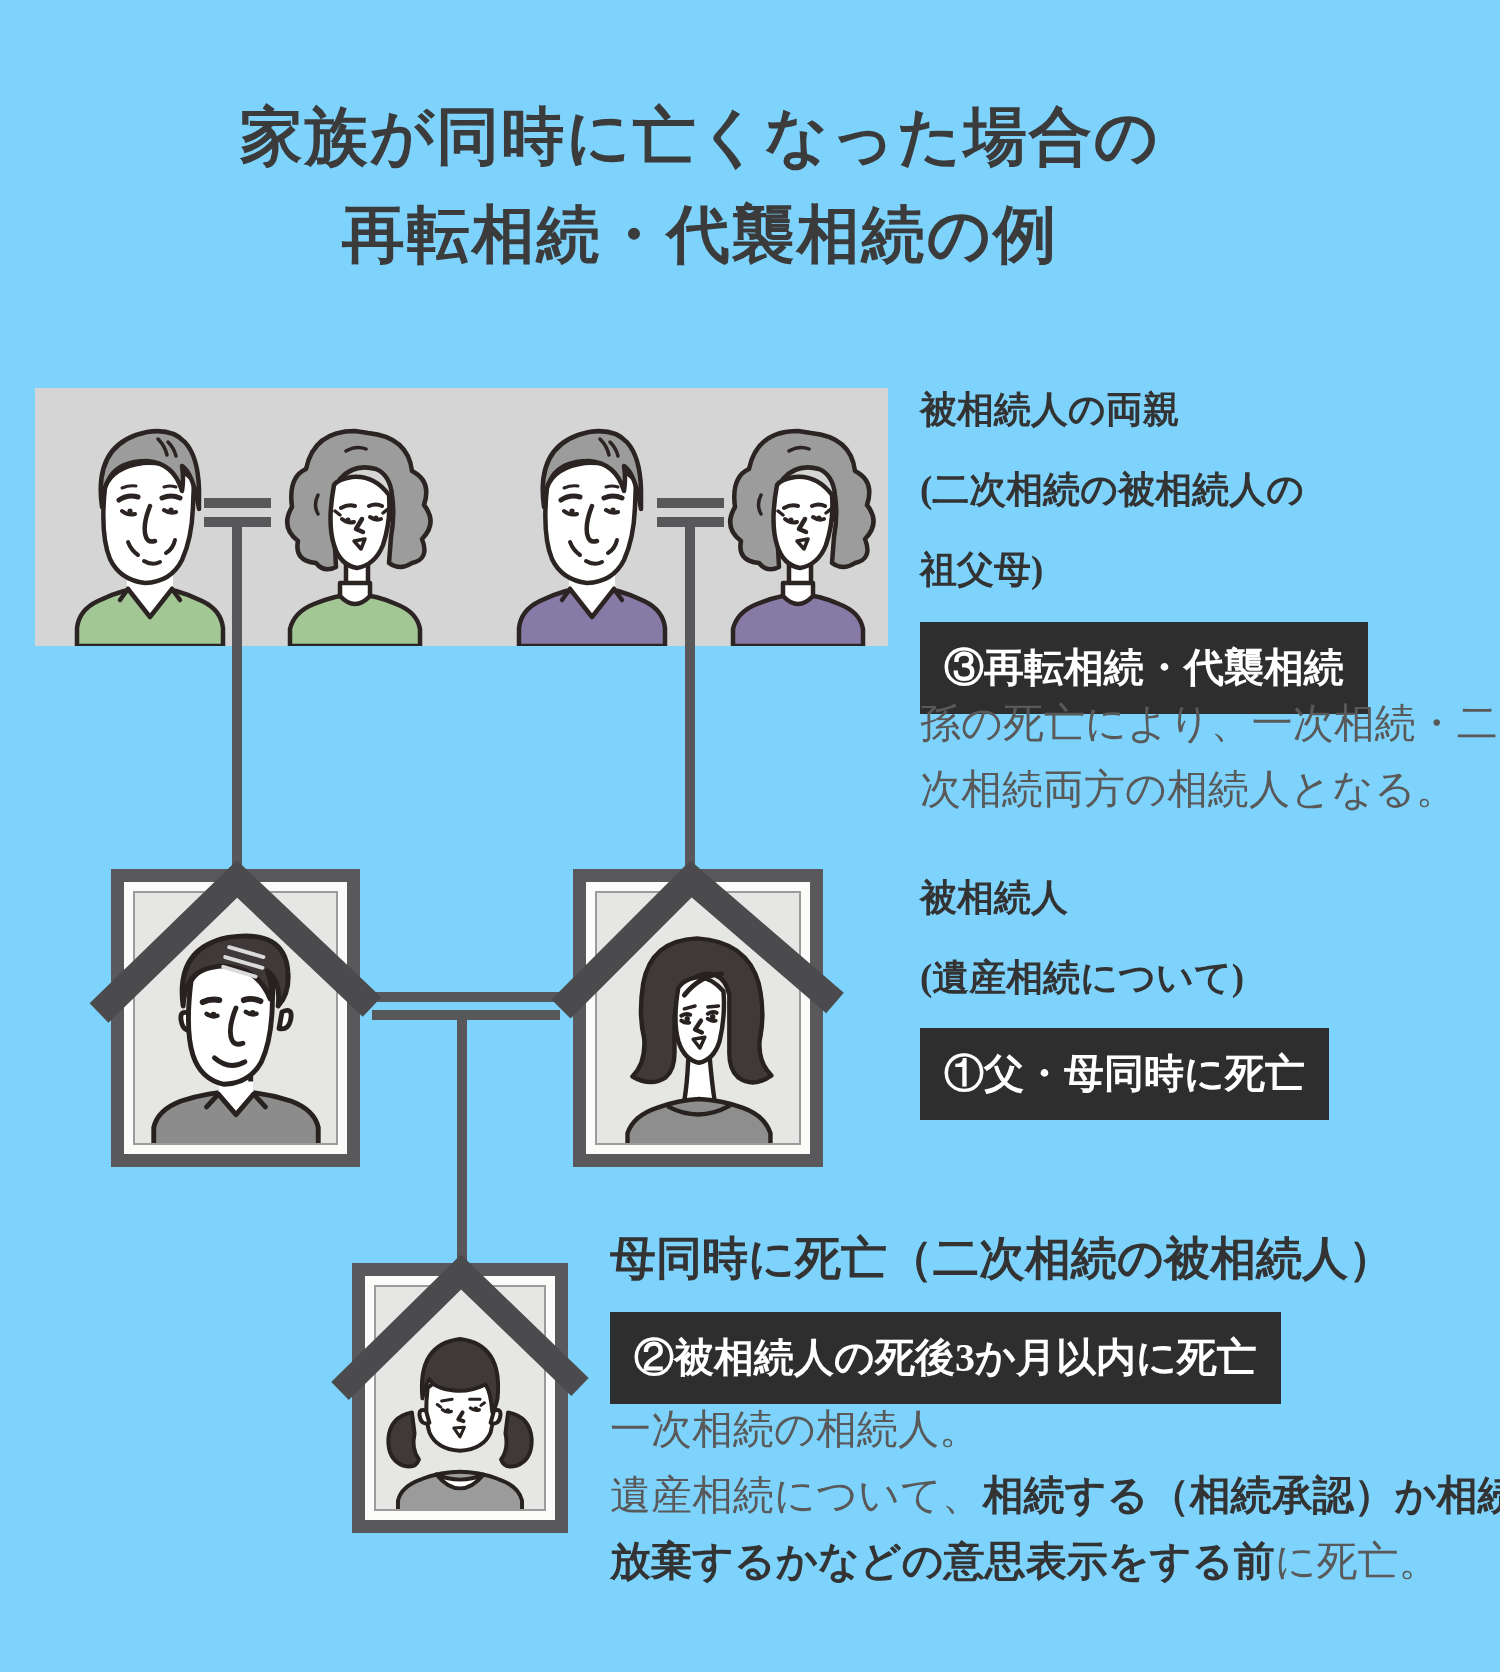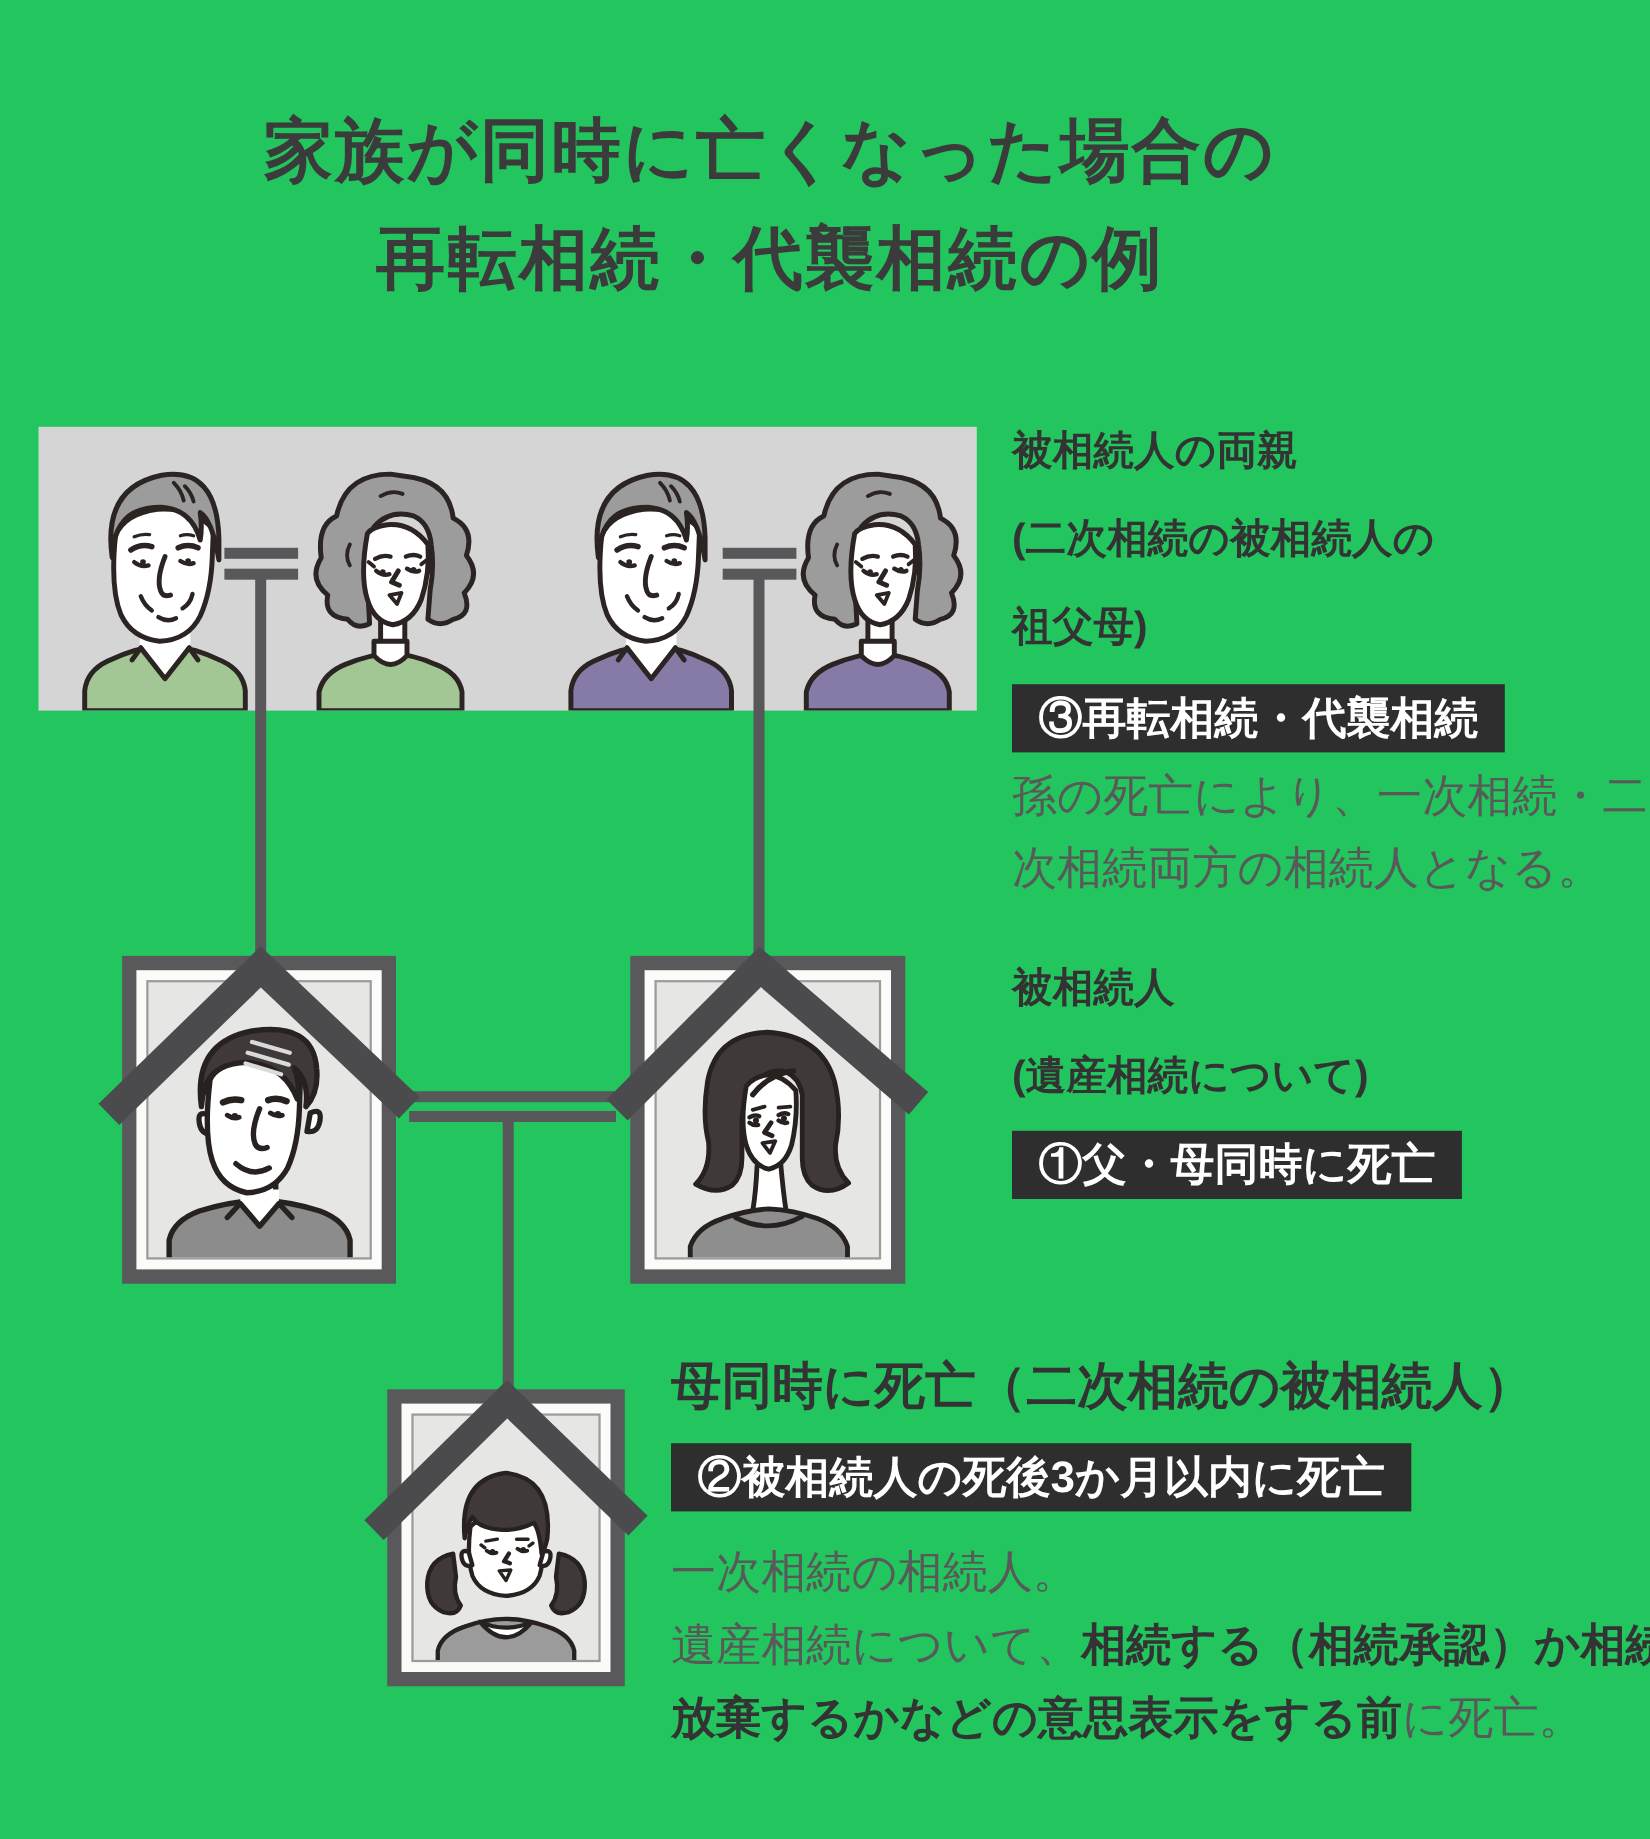--- a/index.html
+++ b/index.html
@@ -1,21 +1,21 @@
 <!DOCTYPE html>
 <html><head>
 <meta charset="utf-8">
 <style>
   html,body{margin:0;padding:0;}
   .canvas{
     position:relative;
     width:1500px;height:1672px;
-    background:#22c55e;
+    background:#7dd3fc;
     overflow:hidden;
-    font-family:Liberation Sans, sans-serif;
+    font-family:Liberation Serif, serif;
   }
   .title{
     position:absolute;left:0;top:88px;width:1400px;
     text-align:center;
     font-size:63px;font-weight:700;color:#3b3b3b;
     line-height:98px;letter-spacing:2px;
   }
   .gp-panel{
     position:absolute;left:35px;top:388px;width:853px;height:258px;
     background:#d5d5d6;
@@ -35,21 +35,21 @@
   }
   .heading-single{
     position:absolute;
     font-size:46px;font-weight:700;color:#333333;line-height:1;
     white-space:nowrap;
   }
   .badge{
     position:absolute;
     background:#2e2e2f;color:#ffffff;
     font-size:40px;font-weight:700;line-height:1;
-    padding:11px 24px;white-space:nowrap;
+    padding:26px 24px;white-space:nowrap;
   }
   .para{
     position:absolute;
     font-size:41px;font-weight:400;color:#595959;line-height:66px;
     white-space:nowrap;
   }
   .para b{color:#333333;font-weight:700;}
 </style>
 </head>
 <body>

